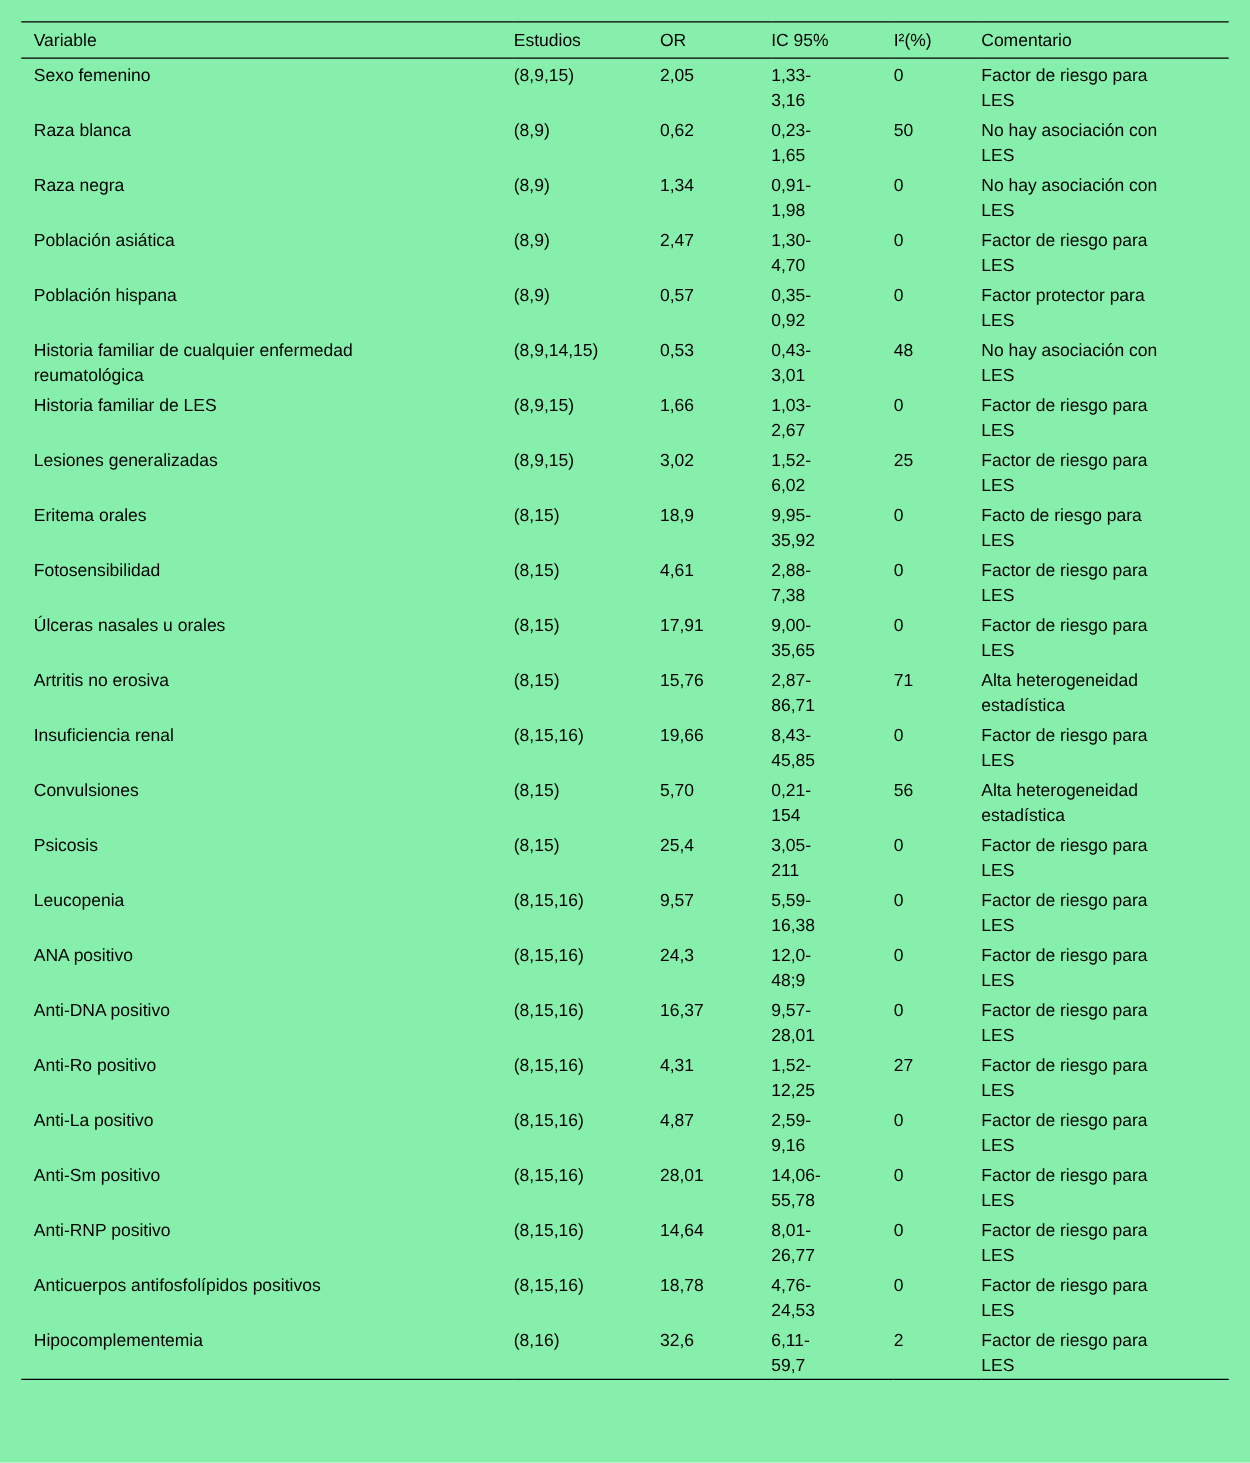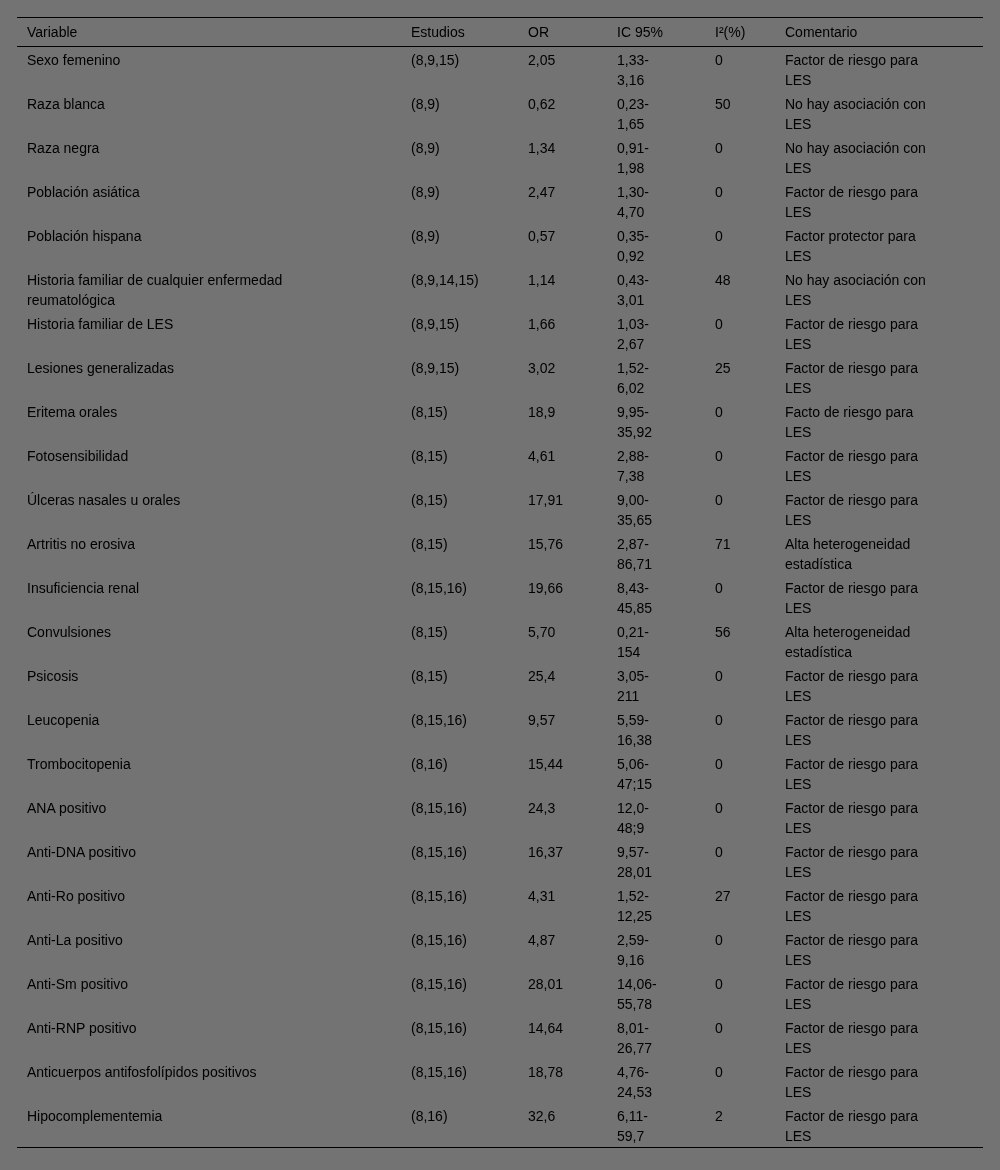--- a/index.html
+++ b/index.html
@@ -4,21 +4,21 @@
 <style>
   * { margin: 0; padding: 0; box-sizing: border-box; }
   html, body { background: #ffffff; }
   body {
     width: 1000px;
     height: 1170px;
     font-family: "Liberation Sans", sans-serif;
     color: #000000;
     overflow: hidden;
   }
-  .page { width: 1000px; height: 1170px; background: #737373; }
+  .page { width: 1000px; height: 1170px; background: #86efac; }
   .table-wrap { padding: 17px 0 0 17px; }
   table.meta-table {
     width: 966px;
     table-layout: fixed;
     border-collapse: collapse;
     border-top: 1.5px solid #000000;
     border-bottom: 1.5px solid #000000;
   }
   col.c1 { width: 394px; }
   col.c2 { width: 117px; }
@@ -116,21 +116,21 @@
     <td class="c3">0,57</td>
     <td class="c4">0,35-
 0,92</td>
     <td class="c5">0</td>
     <td class="c6">Factor protector para LES</td>
   </tr>
 
   <tr>
     <td class="c1">Historia familiar de cualquier enfermedad reumatológica</td>
     <td class="c2">(8,9,14,15)</td>
-    <td class="c3">1,14</td>
+    <td class="c3">0,53</td>
     <td class="c4">0,43-
 3,01</td>
     <td class="c5">48</td>
     <td class="c6">No hay asociación con LES</td>
   </tr>
 
   <tr>
     <td class="c1">Historia familiar de LES</td>
     <td class="c2">(8,9,15)</td>
     <td class="c3">1,66</td>
@@ -223,29 +223,20 @@
   <tr>
     <td class="c1">Leucopenia</td>
     <td class="c2">(8,15,16)</td>
     <td class="c3">9,57</td>
     <td class="c4">5,59-
 16,38</td>
     <td class="c5">0</td>
     <td class="c6">Factor de riesgo para LES</td>
   </tr>
 
-  <tr>
-    <td class="c1">Trombocitopenia</td>
-    <td class="c2">(8,16)</td>
-    <td class="c3">15,44</td>
-    <td class="c4">5,06-
-47;15</td>
-    <td class="c5">0</td>
-    <td class="c6">Factor de riesgo para LES</td>
-  </tr>
 
   <tr>
     <td class="c1">ANA positivo</td>
     <td class="c2">(8,15,16)</td>
     <td class="c3">24,3</td>
     <td class="c4">12,0-
 48;9</td>
     <td class="c5">0</td>
     <td class="c6">Factor de riesgo para LES</td>
   </tr>

